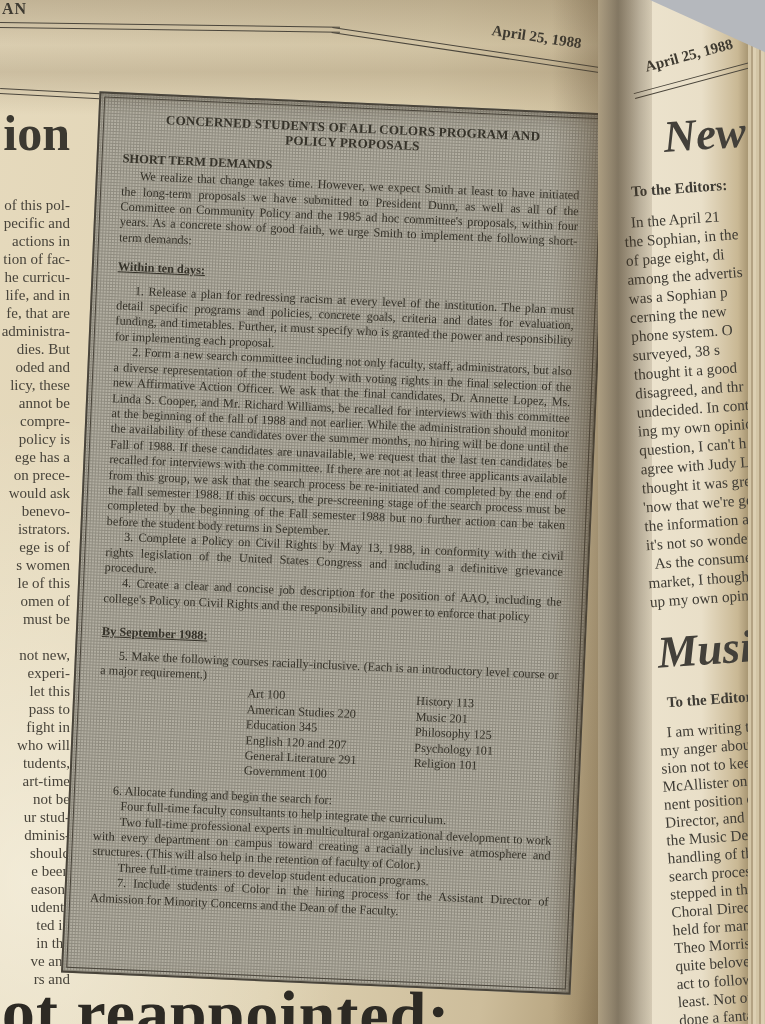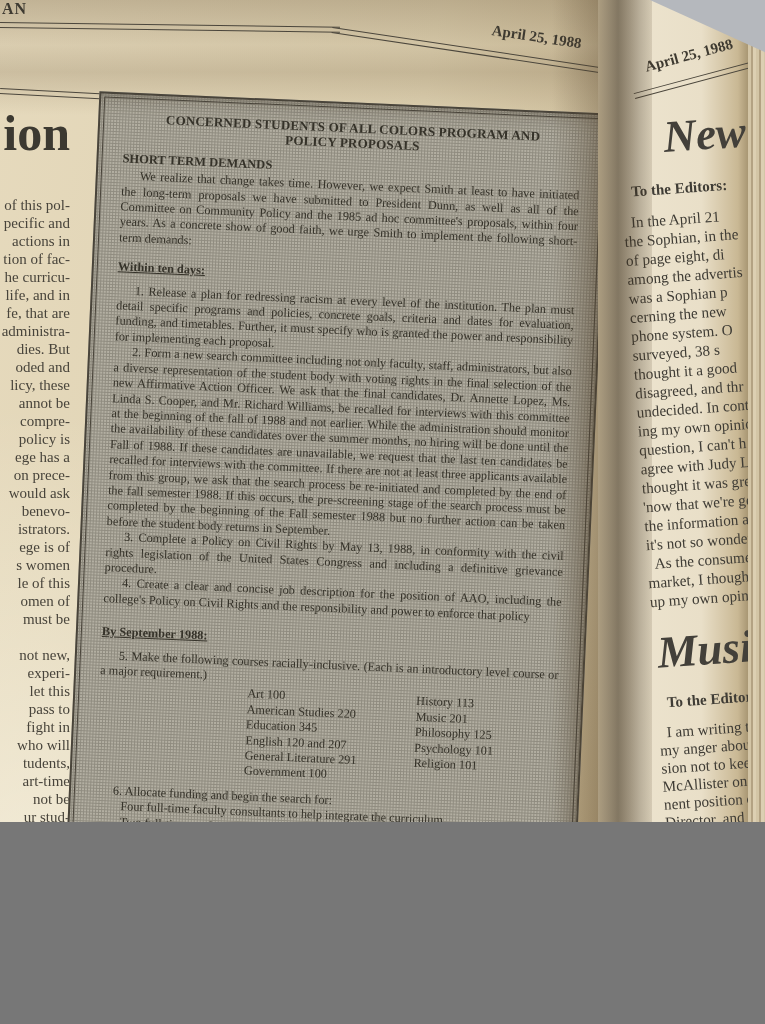--- a/index.html
+++ b/index.html
@@ -1,17 +1,17 @@
 <!DOCTYPE html>
 <html><head>
 <meta charset="utf-8">
 <style>
   html,body{margin:0;padding:0;background:#777;}
   .photo{
-    position:relative;width:765px;height:822px;overflow:hidden;
+    position:relative;width:765px;height:1024px;overflow:hidden;
     font-family:"Liberation Serif", serif;
     background:#f9a8d4;
     text-decoration:underline;
   }
   
   .left-page{
     position:absolute;left:0;top:0;width:622px;height:1024px;
     background:linear-gradient(100deg,#e6dabd 0%,#ddd0b0 55%,#cdbd9b 82%,#b4a17c 94%,#8f7c5a 100%);
   }
   .lp-shade-top{position:absolute;left:0;top:0;width:100%;height:120px;

